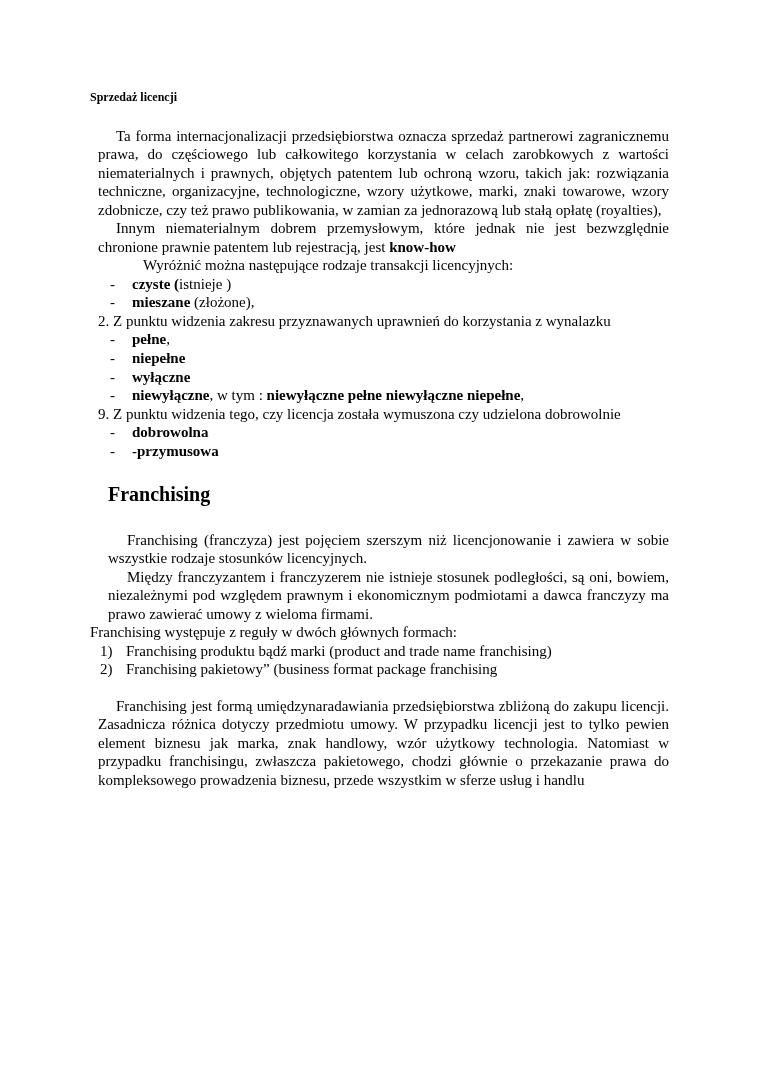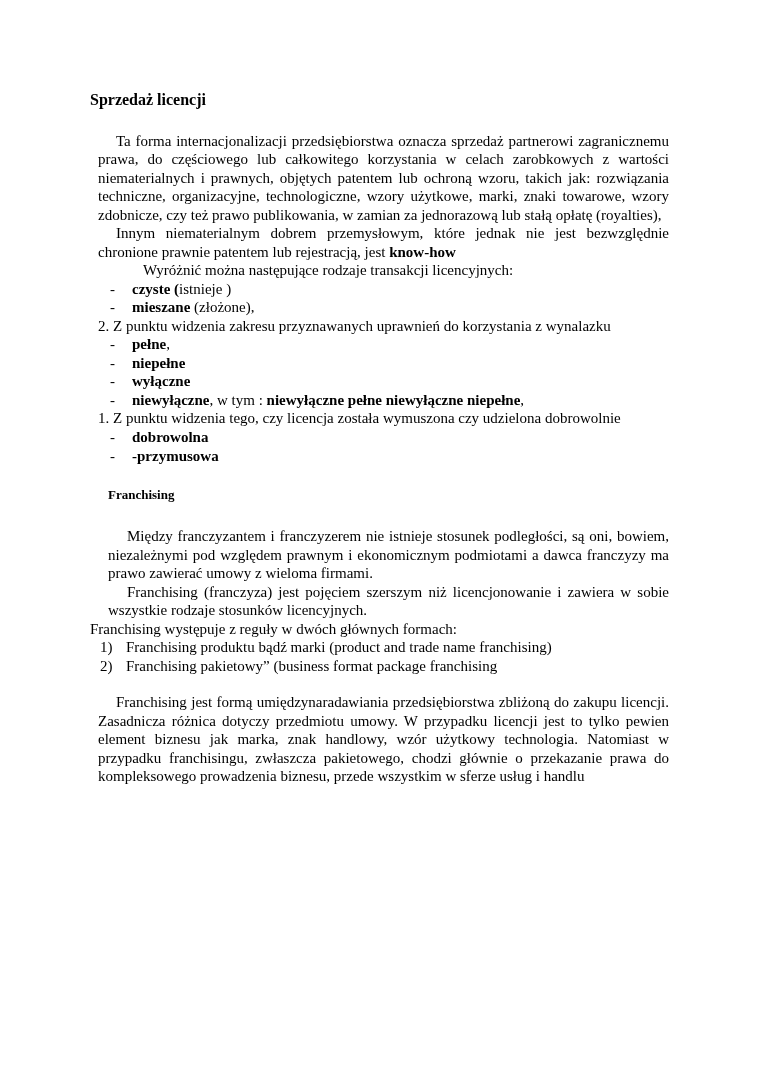--- a/index.html
+++ b/index.html
@@ -9,22 +9,22 @@
     width: 760px;
     height: 1075px;
     background: #ffffff;
     color: #000000;
     font-family: "Liberation Serif", "DejaVu Serif", serif;
     font-size: 15px;
     line-height: 1.235;
     padding: 90px 91px 40px 90px;
     overflow: hidden;
   }
-  .h1 { font-size: 16px; font-weight: bold; margin-bottom: 22px; }
-  .h2 { font-size: 13px; font-weight: bold; margin: 22px 0 24px 18px; }
+  .h1 { font-size: 12px; font-weight: bold; margin-bottom: 22px; }
+  .h2 { font-size: 20px; font-weight: bold; margin: 22px 0 24px 18px; }
   .body { text-align: justify; margin-left: 8px; }
   .first-indent { text-indent: 18px; }
   .wyroznic { padding-left: 45px; text-align: left; }
   .sub { display: flex; padding-left: 20px; text-align: left; }
   .sub .dash { width: 22px; flex: none; }
   .fr-par { margin-left: 18px; text-indent: 19px; text-align: justify; }
   .forms-line { text-align: left; }
   .form-item { padding-left: 10px; display: flex; text-align: left; }
   .form-item .fnum { width: 26px; flex: none; }
   .final { margin-top: 18px; text-indent: 18px; text-align: justify; }
@@ -64,34 +64,34 @@
   </div>
   <div class="sub">
     <span class="dash">-</span>
     <span><span class="b">wyłączne</span></span>
   </div>
   <div class="sub">
     <span class="dash">-</span>
     <span><span class="b"> niewyłączne</span><span class="sm">, w tym : </span><span class="b">niewyłączne pełne niewyłączne niepełne</span><span>,</span></span>
   </div>
 
-  <p class="body">1. Z punktu widzenia tego, czy licencja została wymuszona czy udzielona dobrowolnie</p>
+  <p class="body">9. Z punktu widzenia tego, czy licencja została wymuszona czy udzielona dobrowolnie</p>
   <div class="sub">
     <span class="dash">-</span>
     <span><span class="b">dobrowolna</span></span>
   </div>
   <div class="sub">
     <span class="dash">-</span>
     <span><span class="b">-przymusowa</span></span>
   </div>
 
   <h2 class="h2">Franchising</h2>
 
+  <p class="fr-par">Franchising (franczyza) jest pojęciem szerszym niż licencjonowanie i zawiera w sobie wszystkie rodzaje stosunków licencyjnych.</p>
   <p class="fr-par">Między franczyzantem i franczyzerem nie istnieje stosunek podległości, są oni, bowiem, niezależnymi pod względem prawnym i ekonomicznym podmiotami a dawca franczyzy ma prawo zawierać umowy z wieloma firmami.</p>
-  <p class="fr-par">Franchising (franczyza) jest pojęciem szerszym niż licencjonowanie i zawiera w sobie wszystkie rodzaje stosunków licencyjnych.</p>
 
   <p class="forms-line">Franchising występuje z reguły w dwóch głównych formach:</p>
 
   <div class="form-item">
     <span class="fnum">1)</span>
     <span>Franchising produktu bądź marki (product and trade name franchising)</span>
   </div>
   <div class="form-item">
     <span class="fnum">2)</span>
     <span>Franchising pakietowy” (business format package franchising</span>

